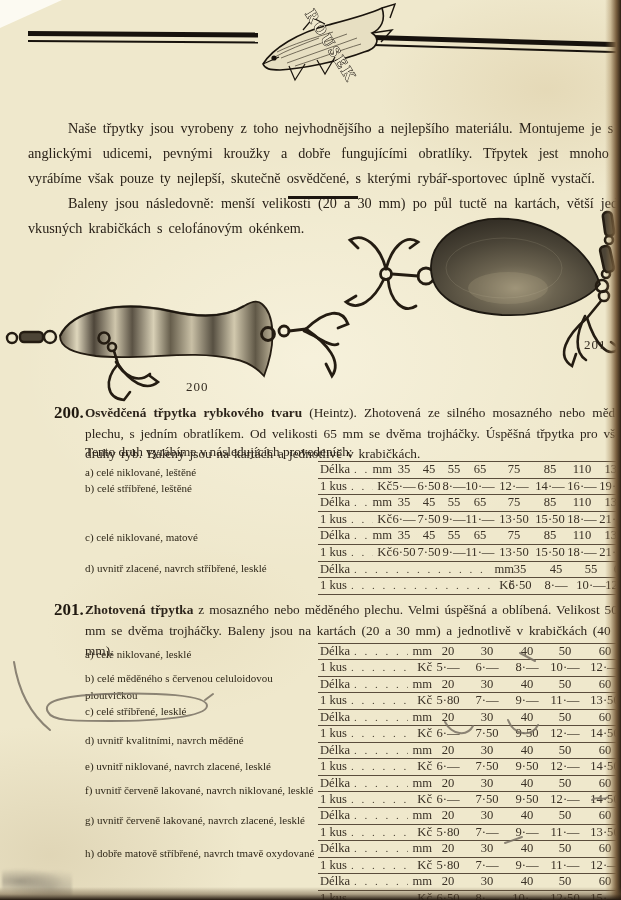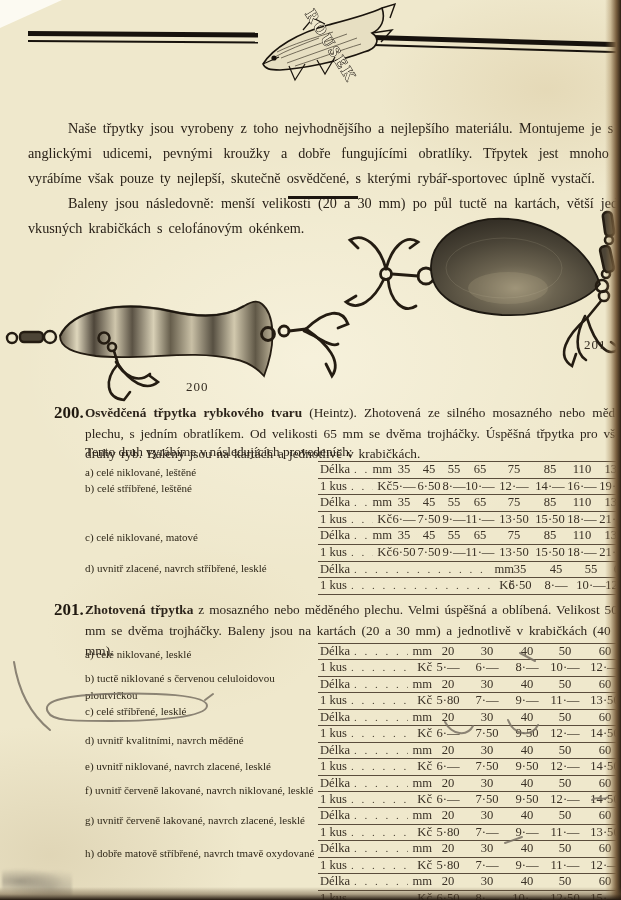--- a/index.html
+++ b/index.html
@@ -293,21 +293,21 @@
             <span class="dots">. . . . . . . . . . . . . . . . . . . . . . . . . . . . . . . . . . . . . . . . </span>
             <span>Kč</span>
           </div>
           <span class="tval" style="left: 202px;">6·50</span>
           <span class="tval" style="left: 238px;">8·—</span>
           <span class="tval" style="left: 273px;">10·—</span>
           <span class="tval" style="left: 302px;">12·—</span>
         </div>
       </div>
       <div class="vlabel" style="top: 646px;">a) celé niklované, lesklé</div>
-      <div class="vlabel" style="top: 670px;">b) tuctě niklované s červenou celuloidovou ploutvičkou</div>
+      <div class="vlabel" style="top: 670px;">b) celé měděného s červenou celuloidovou ploutvičkou</div>
       <div class="vlabel" style="top: 703px;">c) celé stříbřené, lesklé</div>
       <div class="vlabel" style="top: 732px;">d) uvnitř kvalitními, navrch měděné</div>
       <div class="vlabel" style="top: 758px;">e) uvnitř niklované, navrch zlacené, lesklé</div>
       <div class="vlabel" style="top: 782px;">f) uvnitř červeně lakované, navrch niklované, lesklé</div>
       <div class="vlabel" style="top: 812px;">g) uvnitř červeně lakované, navrch zlacené, lesklé</div>
       <div class="vlabel" style="top: 845px;">h) dobře matově stříbřené, navrch tmavě oxydované</div>
       <div class="ptable" style="left: 318px; top: 643px; width: 312px;">
         <div class="trow" style="height: 15.45px; line-height: 15.45px;">
           <div class="tlabel" style="width: 112px;">
             <span>Délka</span>

